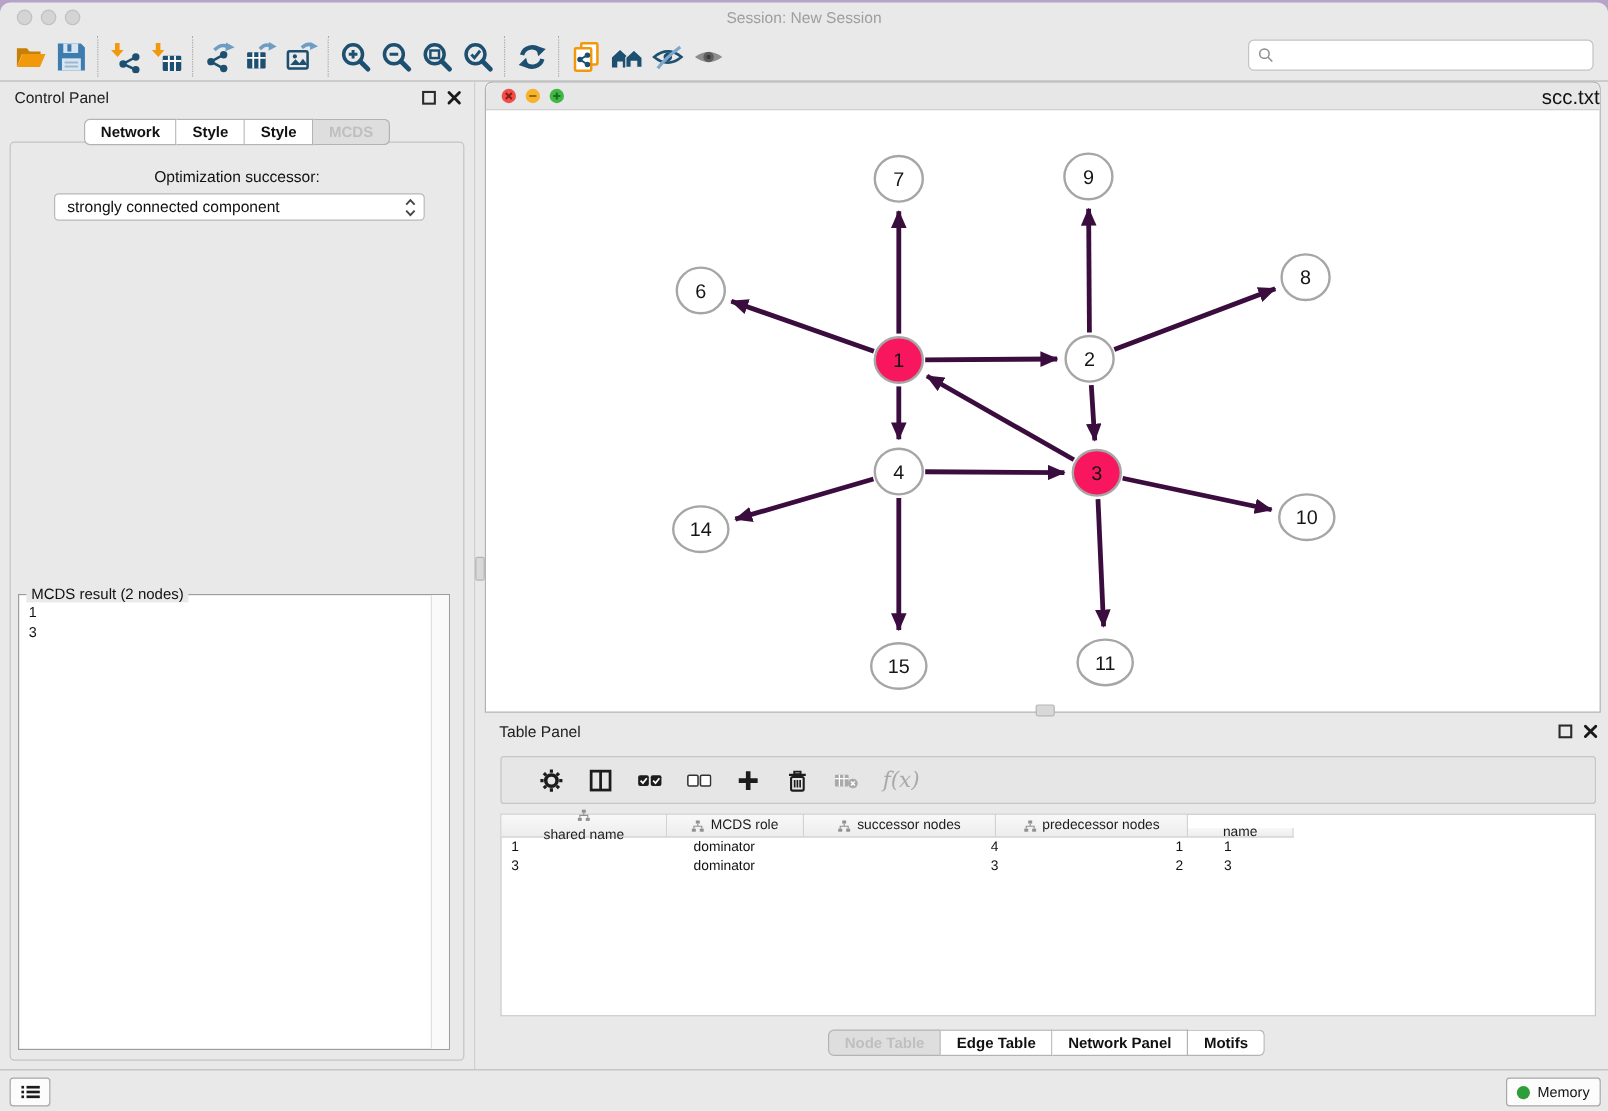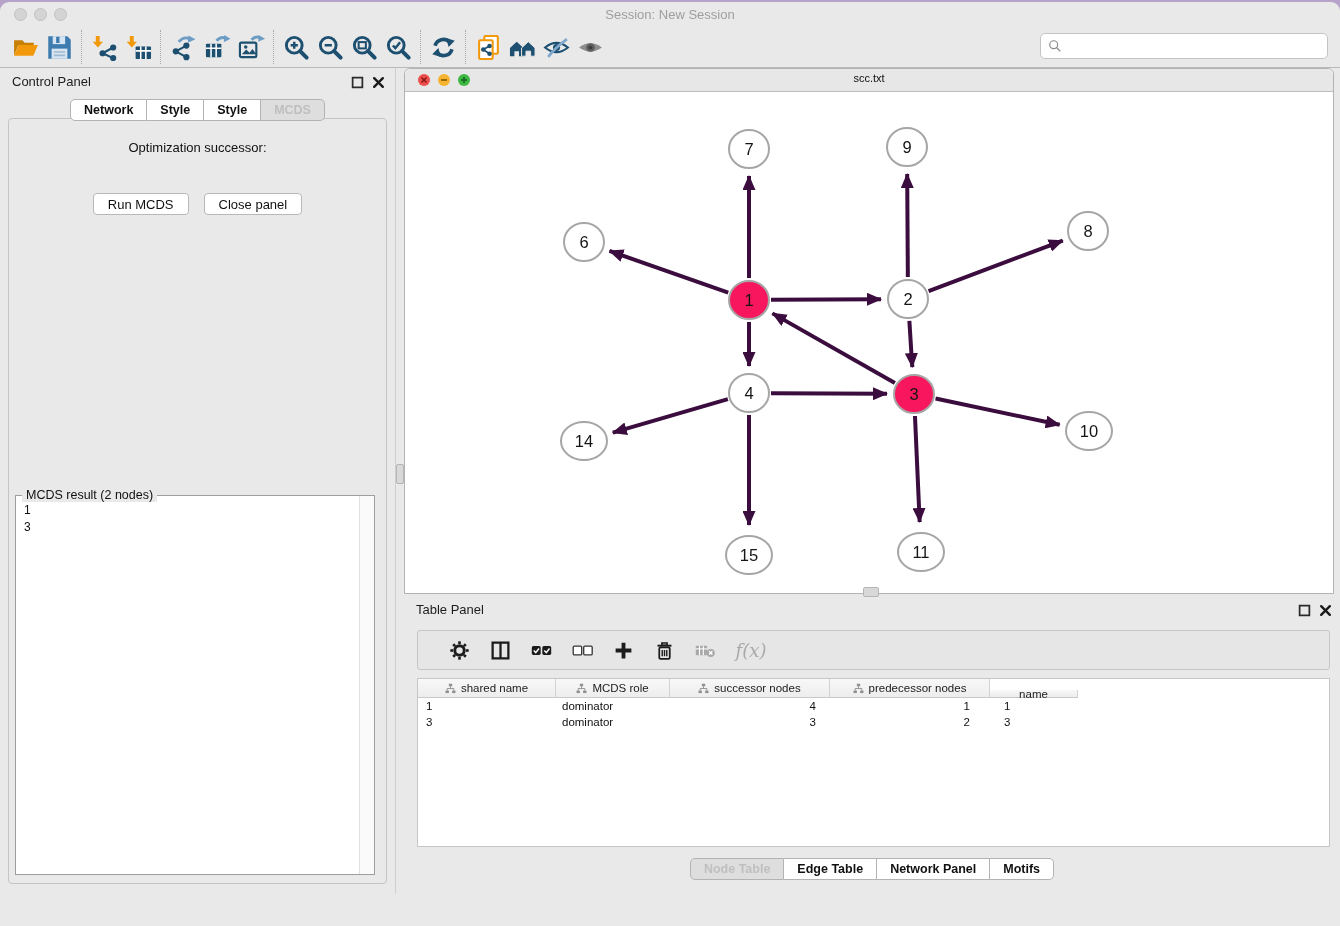--- a/index.html
+++ b/index.html
@@ -45,42 +45,42 @@
     padding:0 14px;cursor:pointer;font-family:"Liberation Sans",sans-serif;}
   .result-group{position:absolute;left:6px;right:11px;top:376px;bottom:8px;border:1px solid #9e9e9e;background:#fff;}
   .result-label{position:absolute;left:6px;top:-8px;background:#e9e9e9;padding:0 4px;font-size:12.5px;color:#111;}
   .result-list{position:absolute;left:0;top:1px;right:14px;bottom:0;padding:5px 8px;font-size:12px;color:#111;line-height:17px;}
   .result-scroll{position:absolute;right:0;top:0;width:14px;bottom:0;background:#fafafa;border-left:1px solid #e0e0e0;}
   
   .net-window{position:absolute;left:404px;top:66px;width:930px;height:526px;background:#fff;
     border:1px solid #b3b3b3;border-radius:6px 6px 0 0;box-sizing:border-box;}
   .net-titlebar{position:absolute;left:0;top:0;right:0;height:22px;background:#e7e7e7;
     border-bottom:1px solid #bdbdbd;border-radius:6px 6px 0 0;}
-  .net-title{position:absolute;left:0;right:0;top:3px;text-align:center;font-size:11px;color:#111;}
+  .net-title{position:absolute;left:0;right:0;top:3px;text-align:right;font-size:17px;color:#111;}
   .traffic{position:absolute;top:5px;width:12px;height:12px;border-radius:50%;box-sizing:border-box;cursor:pointer;
     display:flex;align-items:center;justify-content:center;}
   .traffic svg{width:8px;height:8px;}
   .net-canvas{position:absolute;left:0;top:22px;right:0;bottom:0;overflow:hidden;}
   .splitter-v{position:absolute;left:396px;top:66px;width:8px;height:526px;}
   .handle{position:absolute;background:#d8d8d8;border:1px solid #b5b5b5;border-radius:2px;}
   
   .table-panel{position:absolute;left:404px;top:595px;width:936px;height:291px;}
   .tp-toolbar{position:absolute;left:13px;right:10px;top:33px;height:40px;background:#e6e6e6;
     border:1px solid #c6c6c6;border-radius:3px;display:flex;align-items:center;gap:15px;padding-left:28px;box-sizing:border-box;}
   .tpbtn{width:26px;height:26px;display:flex;align-items:center;justify-content:center;cursor:pointer;}
   .tpbtn svg{width:21px;height:21px;}
   .fx{font-family:"DejaVu Serif",serif;font-style:italic;font-size:18px;color:#a9a9a9;}
   .grid{position:absolute;left:13px;right:10px;top:81px;bottom:41px;background:#fff;border:1px solid #c6c6c6;box-sizing:border-box;}
   .gh{display:flex;height:19px;}
   .th{background:linear-gradient(#f8f8f8,#ededed);border-right:1px solid #d2d2d2;border-bottom:1px solid #c9c9c9;
     display:flex;align-items:center;justify-content:center;gap:5px;font-size:11.5px;color:#1b1b1b;box-sizing:border-box;cursor:pointer;}
   .th svg{width:11px;height:11px;}
   .tr{display:flex;height:16px;cursor:default;}
   .td{font-size:11.5px;color:#111;box-sizing:border-box;line-height:16px;white-space:nowrap;overflow:hidden;}
-  .td.c0{padding-left:8px;} .td.c1{padding-left:6px;}
+  .td.c0{padding-left:8px;} .td.c1{padding-left:6px;margin-left:16px;}
   .td.c2{text-align:right;padding-right:14px;} .td.c3{text-align:right;padding-right:20px;}
   .td.c4{padding-left:14px;}
   .tp-tabs{position:absolute;left:0;right:0;bottom:8px;text-align:center;}
   
   .statusbar{position:absolute;left:0;bottom:0;width:100%;height:34px;border-top:1px solid #bdbdbd;background:#e9e9e9;}
   .sb-btn{position:absolute;top:6px;height:24px;background:#fcfcfc;border:1px solid #a8a8a8;border-radius:3px;
     display:flex;align-items:center;justify-content:center;cursor:pointer;box-sizing:border-box;}
   .memdot{width:11px;height:11px;border-radius:50%;margin-right:6px;}
   .mem-label{font-size:12px;color:#111;}
 </style>
@@ -301,23 +301,26 @@
           </svg></span>
     </div>
     <div class="cp-tabs"><span class="seg" id="cp-tabs">
           <span class="tab">Network</span>
           <span class="tab">Style</span>
           <span class="tab">Style</span>
           <span class="tab selected">MCDS</span>
         </span></div>
     <div class="cp-box">
       <div class="opt-label">Optimization successor:</div>
-      <div class="cp-buttons">
-        <button class="btn">Run MCDS</button>
-        <button class="btn">Close panel</button>
+      <div class="dropdown">
+        <span>strongly connected component</span>
+        <span class="chev"><svg viewBox="0 0 10 16" width="10" height="16">
+              <path d="M1.5 5.5 L5 1.8 L8.5 5.5" stroke="#444" fill="none" stroke-width="1.6"></path>
+              <path d="M1.5 10.5 L5 14.2 L8.5 10.5" stroke="#444" fill="none" stroke-width="1.6"></path>
+            </svg></span>
       </div>
       <div class="result-group">
         <span class="result-label">MCDS result (2 nodes)</span>
         <div class="result-list" id="result-list">
             <div>1</div>
             <div>3</div>
           </div>
         <div class="result-scroll"></div>
       </div>
     </div>
@@ -505,21 +508,21 @@
               <path d="M17.5 10 l4 4 M21.5 10 l-4 4" stroke="#fff" stroke-width="1.6"></path>
             </svg>
           </span>
         </span>
         <span class="tpbtn" style="width: 36px;">
           <span class="fx">f(x)</span>
         </span>
       </div>
     <div class="grid">
       <div class="gh" id="grid-head">
-          <div class="th" style="width: 138px;">
+          <div class="th" style="width: 138px; flex-direction: column;">
             <span style="display:flex">
               <svg viewBox="0 0 12 12">
                 <rect x="4.2" y="0.8" width="3.6" height="2.8" fill="#909090"></rect>
                 <rect x="0.6" y="8.2" width="3.6" height="2.8" fill="#909090"></rect>
                 <rect x="7.8" y="8.2" width="3.6" height="2.8" fill="#909090"></rect>
                 <path d="M6 3.6 V6 M2.4 8.2 V6 h7.2 v2.2" fill="none" stroke="#909090" stroke-width="1"></path>
               </svg>
             </span>
             <span>shared name</span>
           </div>
@@ -578,14 +581,34 @@
         </div>
     </div>
     <div class="tp-tabs"><span class="seg" id="tp-tabs">
           <span class="tab selected">Node Table</span>
           <span class="tab">Edge Table</span>
           <span class="tab">Network Panel</span>
           <span class="tab">Motifs</span>
         </span></div>
   </div>
 
+  <div class="statusbar">
+    <span class="sb-btn" style="left:8px;width:34px;">
+      <span style="display:flex;">
+          <svg width="17" height="14" viewBox="0 0 20 16">
+            <g fill="#1c1c1c">
+              <rect x="1" y="2" width="2.6" height="2.6"></rect>
+              <rect x="6" y="2" width="13" height="2.6"></rect>
+              <rect x="1" y="6.7" width="2.6" height="2.6"></rect>
+              <rect x="6" y="6.7" width="13" height="2.6"></rect>
+              <rect x="1" y="11.4" width="2.6" height="2.6"></rect>
+              <rect x="6" y="11.4" width="13" height="2.6"></rect>
+            </g>
+          </svg>
+        </span>
+    </span>
+    <span class="sb-btn" style="right:6px;width:79px;">
+      <span class="memdot" id="memdot" style="background: rgb(45, 158, 58);"></span>
+      <span class="mem-label">Memory</span>
+    </span>
+  </div>
 
 </div>
 
 </body></html>

